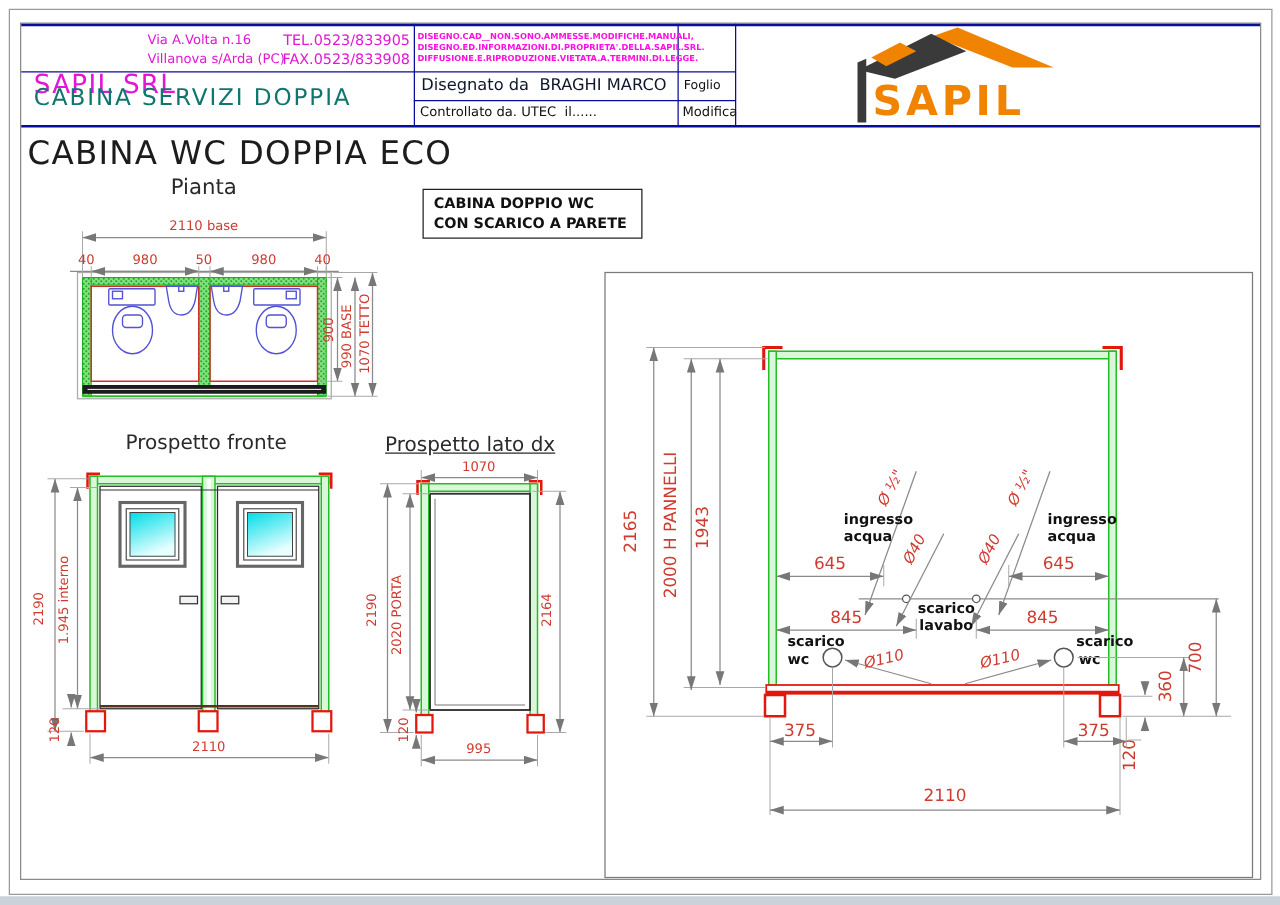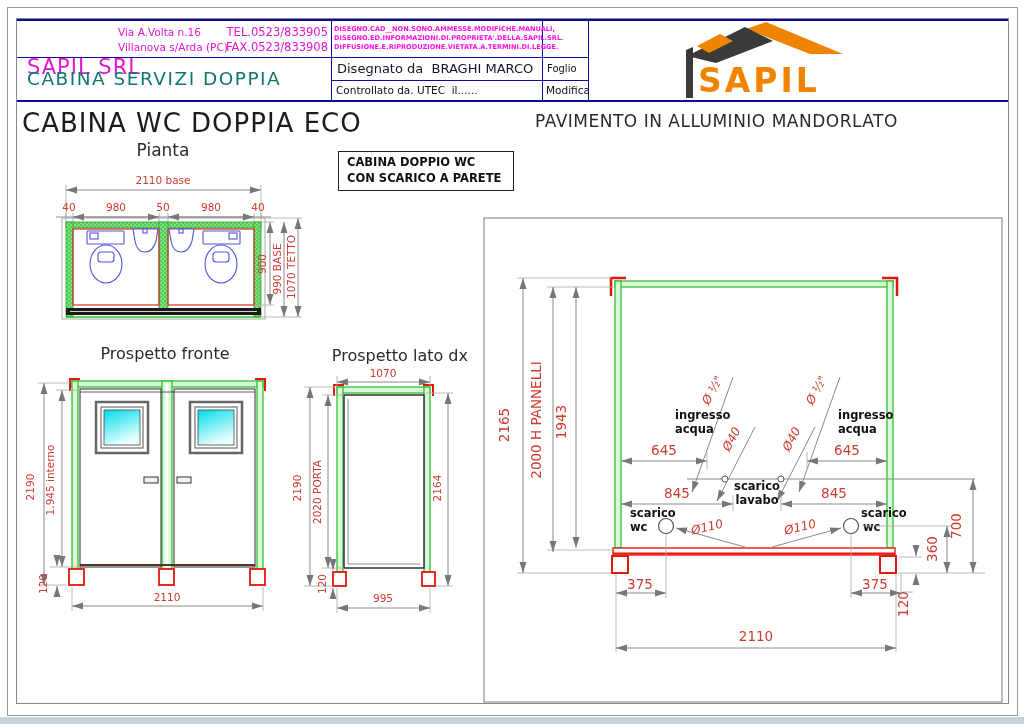--- a/index.html
+++ b/index.html
@@ -56,24 +56,23 @@
   <text x="698" y="92" font-size="33" font-weight="800" letter-spacing="3" fill="#f08300">SAPIL</text>
 </svg>
 
 <div class="abs" style="left:22px;top:108px;font-size:26px;letter-spacing:1px;color:#1c1c1c;">CABINA WC DOPPIA ECO</div>
 <div class="abs" style="left:103px;top:140px;width:120px;text-align:center;font-size:17px;color:#2a2a2a;">Pianta</div>
 <div class="abs" style="left:338px;top:151px;width:166px;height:36px;border:1.5px solid #222;padding:2px 0 0 8px;">
   <div style="font-size:11.5px;font-weight:700;color:#111;line-height:16px;">CABINA DOPPIO WC</div>
   <div style="font-size:11.5px;font-weight:700;color:#111;line-height:16px;">CON SCARICO A PARETE</div>
 </div>
 <div class="abs" style="left:535px;top:110px;">
-  <div style="font-size:17px;letter-spacing:0.5px;color:#2a2a2a;line-height:22px;">PAVIMENTO IN ALLUMINIO MANDORLATO</div>
 </div>
 <div class="abs" style="left:85px;top:344px;width:160px;text-align:center;font-size:16px;color:#2a2a2a;">Prospetto fronte</div>
-<div class="abs" style="left:308px;top:346px;width:160px;text-align:right;font-size:16px;color:#2a2a2a;">Prospetto lato dx</div>
+<div class="abs" style="left:308px;top:346px;width:160px;text-align:left;font-size:16px;color:#2a2a2a;text-decoration:underline;">Prospetto lato dx</div>
 
 <svg class="abs" style="left:30px;top:170px;" width="300" height="160" viewBox="30 170 300 160">
   <defs>
     <marker id="aP" markerWidth="12" markerHeight="10" refX="11" refY="5" orient="auto-start-reverse" markerUnits="userSpaceOnUse">
       <path d="M0,1.5 L11,5 L0,8.5 Z" fill="#777"></path>
     </marker>
     <pattern id="gP" width="4" height="4" patternUnits="userSpaceOnUse">
       <rect width="4" height="4" fill="#7fe07f"></rect>
       <circle cx="1" cy="1" r="0.8" fill="#24a824"></circle>
         <circle cx="3" cy="3" r="0.8" fill="#24a824"></circle>

